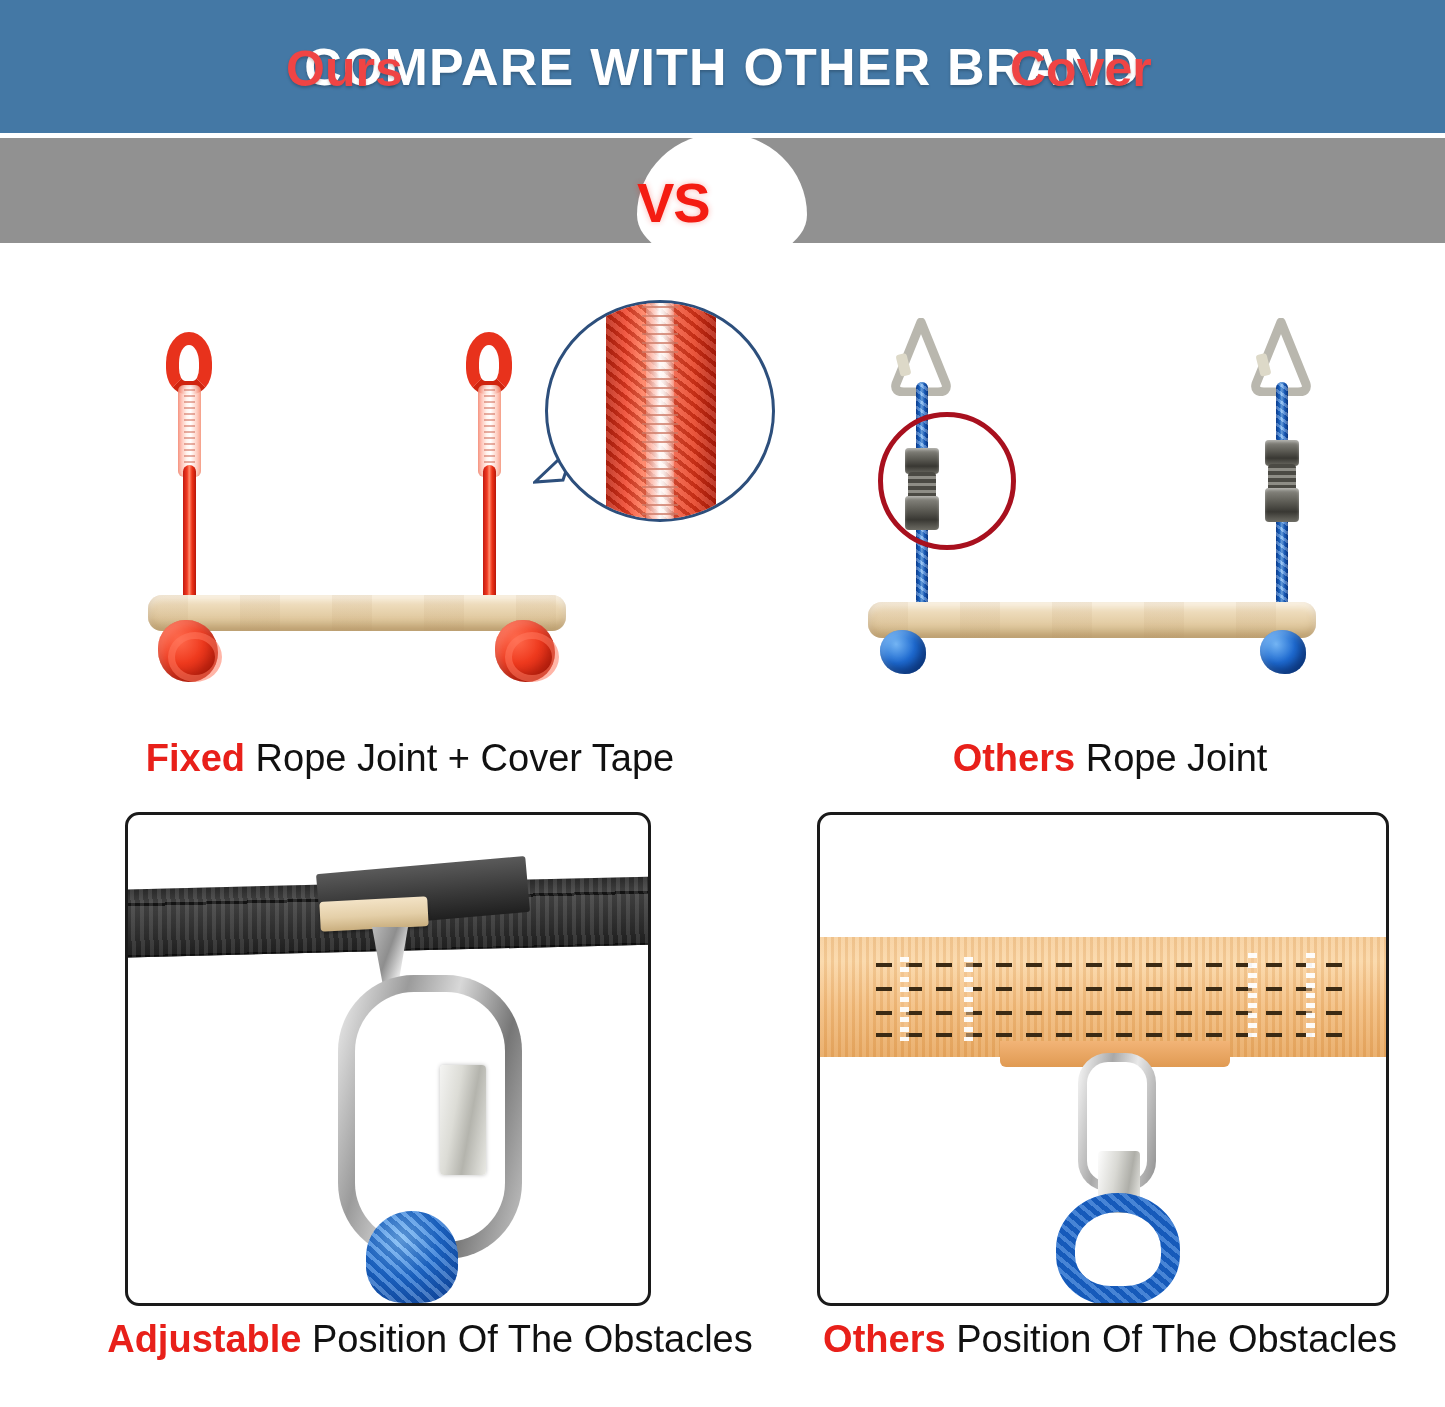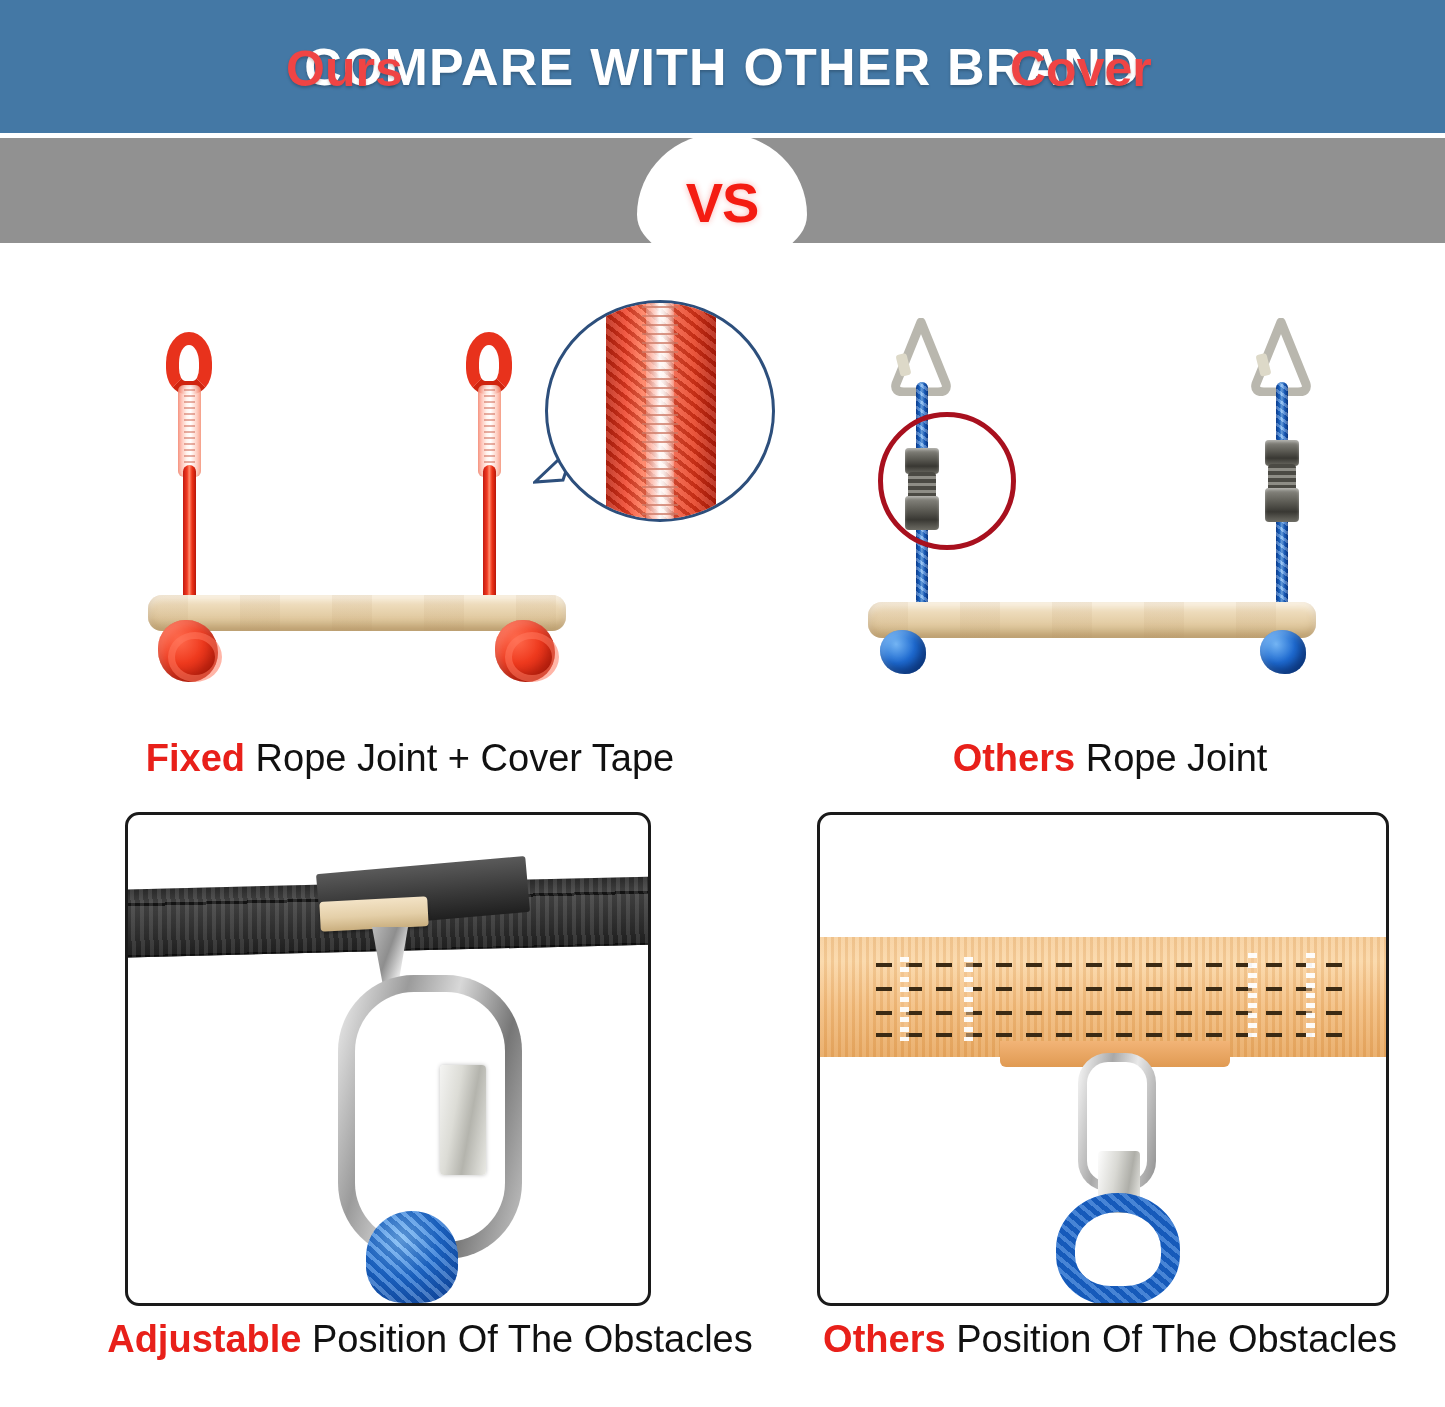--- a/index.html
+++ b/index.html
@@ -26,21 +26,21 @@
   #label-ours,#label-others{
     position:absolute;top:16px;height:105px;display:flex;align-items:center;
     color:#ef4444;font-size:50px;font-weight:bold;
     text-shadow:0 2px 3px rgba(0,0,0,.22);
   }
   #label-ours{left:286px;}
   #label-others{left:1010px;}
   #vs-badge{
     position:absolute;left:637px;top:133px;width:170px;height:132px;
     background:#ffffff;border-radius:50% 50% 50% 50%/ 62% 62% 38% 38%;
-    display:flex;align-items:center;justify-content:center;
+    display:flex;align-items:center;justify-content:flex-start;
     box-shadow:0 0 0 0 rgba(0,0,0,0);
   }
   #vs-text{
     color:#f41c12;font-size:56px;font-weight:bold;letter-spacing:-1px;
     text-shadow:0 0 6px rgba(244,28,18,.32);margin-top:6px;
   }
 
   
   .caption{
     position:absolute;text-align:center;color:#111111;

